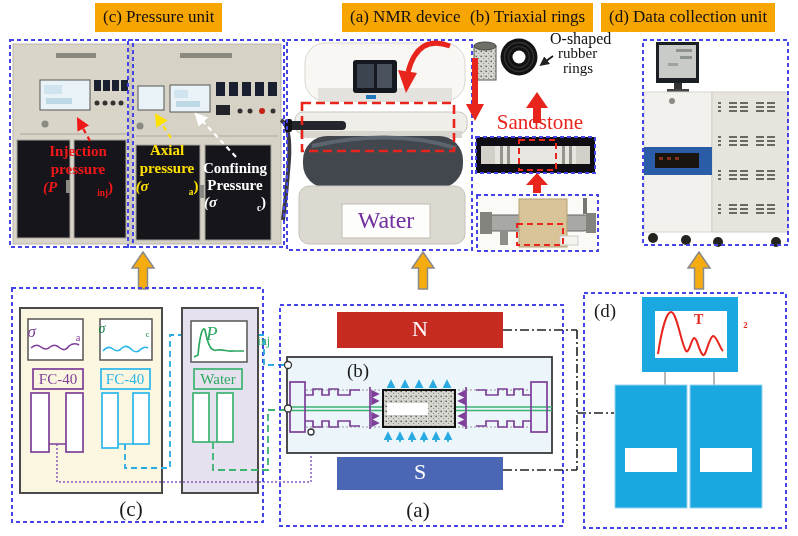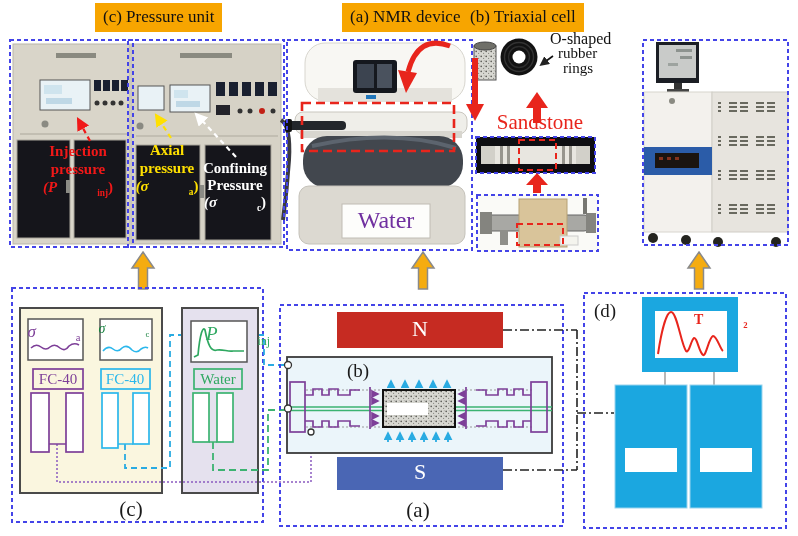--- a/index.html
+++ b/index.html
@@ -298,21 +298,22 @@
     <path d="M665,372 V385 M714,372 V385" stroke="#9a9a9a" stroke-width="1.4"></path>
     <rect x="615" y="385" width="72" height="123" fill="#1BA7E0" stroke="#9AD4EE"></rect>
     <rect x="690" y="385" width="72" height="123" fill="#1BA7E0" stroke="#9AD4EE"></rect>
     <rect x="625" y="448" width="52" height="24" fill="#FFFFFF"></rect>
     <rect x="700" y="448" width="52" height="24" fill="#FFFFFF"></rect>
   </g>
 </svg>
 
 <div class="toplab" style="left:95px">(c) Pressure unit</div>
 <div class="toplab" style="left:342px">(a) NMR device</div>
-<div class="toplab" style="left:462px">(b) Triaxial cell</div>
+<div class="toplab" style="left:462px">(b) Triaxial rings</div>
+<div class="toplab" style="left:601px">(d) Data collection unit</div>
 
 <div class="lbl photolab red ctr" style="left:78px;top:144px">Injection</div>
 <div class="lbl photolab red ctr" style="left:78px;top:162px">pressure</div>
 <div class="lbl photolab red ctr" style="left:78px;top:180px"><span class="ital">(P</span><sub>inj</sub><span>)</span></div>
 
 <div class="lbl photolab yel ctr" style="left:167px;top:143px">Axial</div>
 <div class="lbl photolab yel ctr" style="left:167px;top:161px">pressure</div>
 <div class="lbl photolab yel ctr" style="left:167px;top:179px"><span class="ital">(σ</span><sub>a</sub><span>)</span></div>
 
 <div class="lbl photolab wht ctr" style="left:235px;top:161px">Confining</div>

